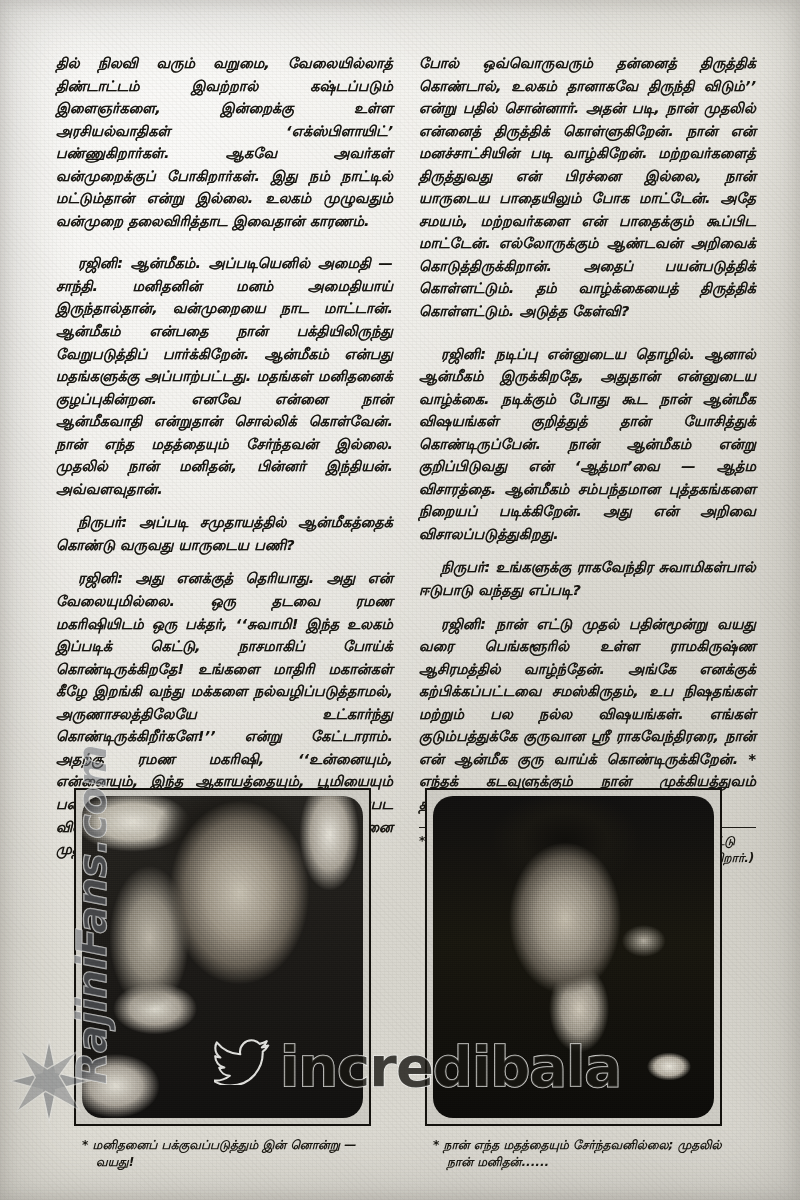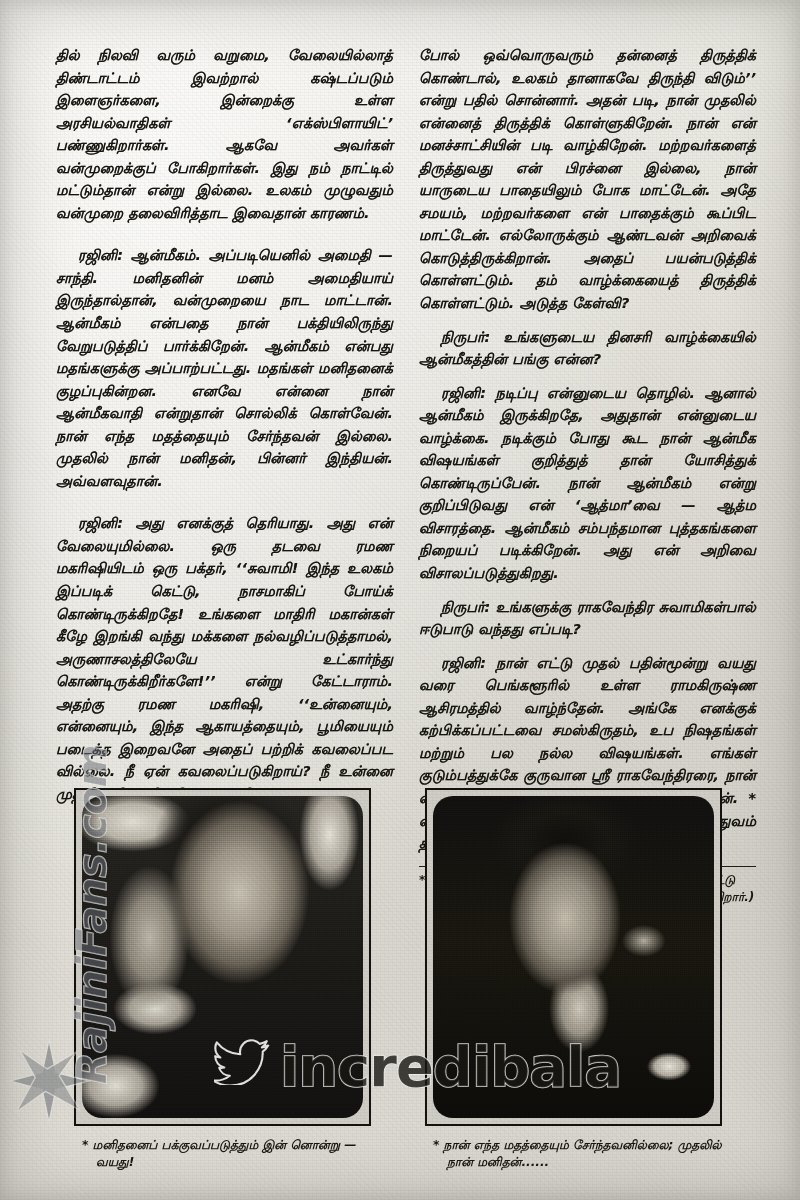--- a/index.html
+++ b/index.html
@@ -42,21 +42,21 @@
 
   
   .columns {
     position: absolute;
     top: 44px;
     left: 56px;
     width: 700px;
     display: flex;
     gap: 26px;
   }
-  .col { width: 337px; }
+  .col { width: 337px; margin-top: 8px; }
 
   .para {
     margin: 0 0 2px 0;
     font-size: 14.3px;
     line-height: 22.55px;
     text-align: justify;
     text-justify: inter-word;
     font-style: italic;
     font-weight: 600;
     letter-spacing: 0.1px;
@@ -220,28 +220,28 @@
 <div id="page">
 
   <div class="columns">
 
     <div class="col">
       <p class="para">தில் நிலவி வரும் வறுமை, வேலையில்லாத் திண்டாட்டம் இவற்றால் கஷ்டப்படும் இளைஞர்களை, இன்றைக்கு உள்ள அரசியல்வாதிகள் ‘எக்ஸ்பிளாயிட்’ பண்ணுகிறார்கள். ஆகவே அவர்கள் வன்முறைக்குப் போகிறார்கள். இது நம் நாட்டில் மட்டும்தான் என்று இல்லை. உலகம் முழுவதும் வன்முறை தலைவிரித்தாட இவைதான் காரணம்.</p>
       <div class="gap"></div>
       <div class="gap"></div>
       <p class="para indent">ரஜினி: ஆன்மீகம். அப்படியெனில் அமைதி — சாந்தி. மனிதனின் மனம் அமைதியாய் இருந்தால்தான், வன்முறையை நாட மாட்டான். ஆன்மீகம் என்பதை நான் பக்தியிலிருந்து வேறுபடுத்திப் பார்க்கிறேன். ஆன்மீகம் என்பது மதங்களுக்கு அப்பாற்பட்டது. மதங்கள் மனிதனைக் குழப்புகின்றன. எனவே என்னை நான் ஆன்மீகவாதி என்றுதான் சொல்லிக் கொள்வேன். நான் எந்த மதத்தையும் சேர்ந்தவன் இல்லை. முதலில் நான் மனிதன், பின்னர் இந்தியன். அவ்வளவுதான்.</p>
       <div class="gap"></div>
+      <p class="para indent">நிருபர்: அப்படி சமுதாயத்தில் ஆன்மீகத்தைக் கொண்டு வருவது யாருடைய பணி?</p>
       <div class="gap"></div>
       <p class="para indent">ரஜினி: அது எனக்குத் தெரியாது. அது என் வேலையுமில்லை. ஒரு தடவை ரமண மகரிஷியிடம் ஒரு பக்தர், ‘‘சுவாமி! இந்த உலகம் இப்படிக் கெட்டு, நாசமாகிப் போய்க் கொண்டிருக்கிறதே! உங்களை மாதிரி மகான்கள் கீழே இறங்கி வந்து மக்களை நல்வழிப்படுத்தாமல், அருணாசலத்திலேயே உட்கார்ந்து கொண்டிருக்கிறீர்களே!’’ என்று கேட்டாராம். அதற்கு ரமண மகரிஷி, ‘‘உன்னையும், என்னையும், இந்த ஆகாயத்தையும், பூமியையும் படைத்த இறைவனே அதைப் பற்றிக் கவலைப்பட வில்லை. நீ ஏன் கவலைப்படுகிறாய்? நீ உன்னை முதலில் திருத்திக் கொள். அதே</p>
     </div>
 
     <div class="col">
       <p class="para">போல் ஒவ்வொருவரும் தன்னைத் திருத்திக் கொண்டால், உலகம் தானாகவே திருந்தி விடும்’’ என்று பதில் சொன்னார். அதன் படி, நான் முதலில் என்னைத் திருத்திக் கொள்ளுகிறேன். நான் என் மனச்சாட்சியின் படி வாழ்கிறேன். மற்றவர்களைத் திருத்துவது என் பிரச்னை இல்லை, நான் யாருடைய பாதையிலும் போக மாட்டேன். அதே சமயம், மற்றவர்களை என் பாதைக்கும் கூப்பிட மாட்டேன். எல்லோருக்கும் ஆண்டவன் அறிவைக் கொடுத்திருக்கிறான். அதைப் பயன்படுத்திக் கொள்ளட்டும். தம் வாழ்க்கையைத் திருத்திக் கொள்ளட்டும். அடுத்த கேள்வி?</p>
       <div class="gap"></div>
-      <p class="para indent">நிருபர்: உங்களுடைய தினசரி வாழ்க்கையில் ஆன்மீகத்தின் பங்கு என்ன?</p>
       <div class="gap"></div>
       <p class="para indent">ரஜினி: நடிப்பு என்னுடைய தொழில். ஆனால் ஆன்மீகம் இருக்கிறதே, அதுதான் என்னுடைய வாழ்க்கை. நடிக்கும் போது கூட நான் ஆன்மீக விஷயங்கள் குறித்துத் தான் யோசித்துக் கொண்டிருப்பேன். நான் ஆன்மீகம் என்று குறிப்பிடுவது என் ‘ஆத்மா’வை — ஆத்ம விசாரத்தை. ஆன்மீகம் சம்பந்தமான புத்தகங்களை நிறையப் படிக்கிறேன். அது என் அறிவை விசாலப்படுத்துகிறது.</p>
       <div class="gap"></div>
       <p class="para indent">நிருபர்: உங்களுக்கு ராகவேந்திர சுவாமிகள்பால் ஈடுபாடு வந்தது எப்படி?</p>
       <div class="gap"></div>
       <p class="para indent">ரஜினி: நான் எட்டு முதல் பதின்மூன்று வயது வரை பெங்களூரில் உள்ள ராமகிருஷ்ண ஆசிரமத்தில் வாழ்ந்தேன். அங்கே எனக்குக் கற்பிக்கப்பட்டவை சமஸ்கிருதம், உப நிஷதங்கள் மற்றும் பல நல்ல விஷயங்கள். எங்கள் குடும்பத்துக்கே குருவான ஸ்ரீ ராகவேந்திரரை, நான் என் ஆன்மீக குரு வாய்க் கொண்டிருக்கிறேன். * எந்தக் கடவுளுக்கும் நான் முக்கியத்துவம் தருவதில்லை.</p>
       <hr class="footnote-rule">
       <p class="footnote">* (ரஜினி, தெ. ஆ. மாவட்டம் புவனகிரியில் கட்டப் பட்டு வரும் ஸ்ரீ ராகவேந்திரர் ஆலயத்துக்கு உதவி யிருக்கிறார்.)</p>
     </div>
 

